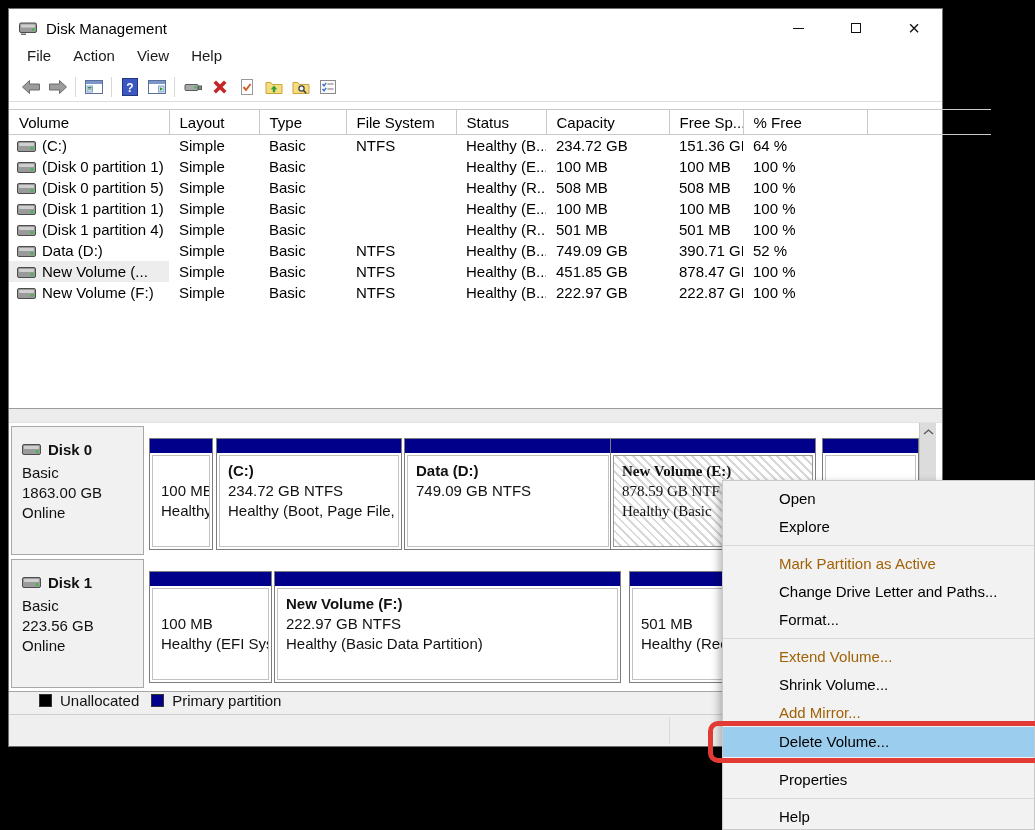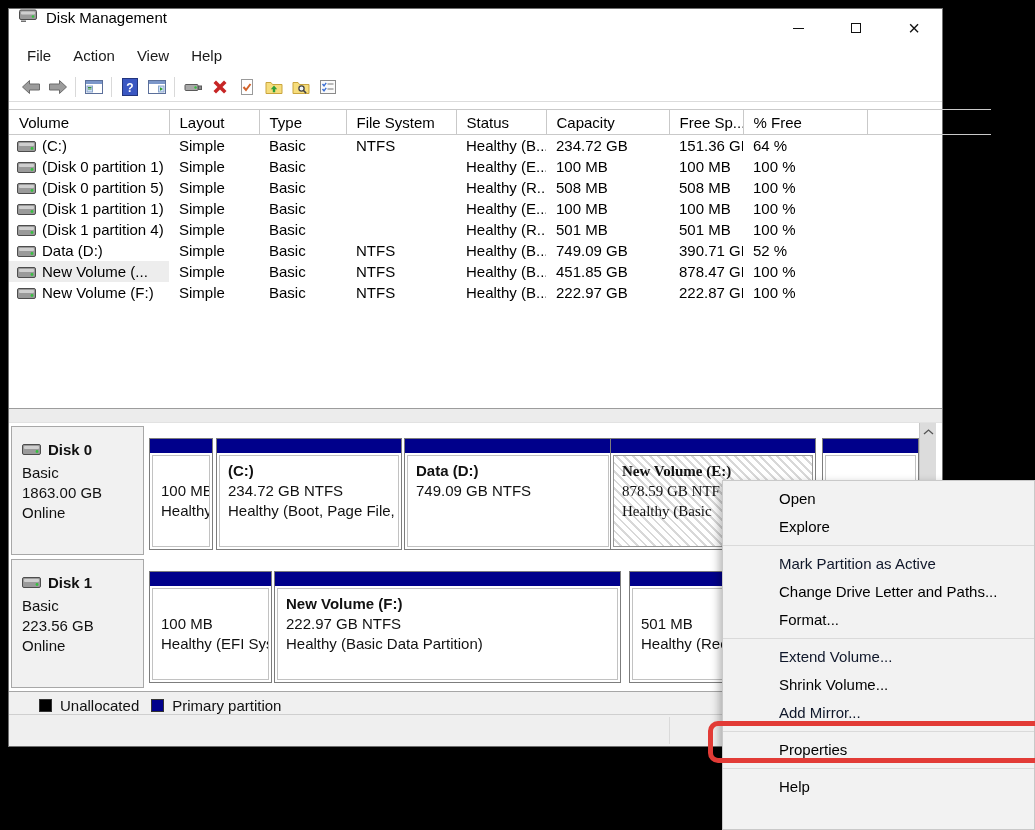--- a/index.html
+++ b/index.html
@@ -2,21 +2,21 @@
 <html><head>
 <meta charset="utf-8">
 <style>
   *{box-sizing:border-box;margin:0;padding:0}
   body{background:#000;font-family:"Liberation Sans",sans-serif}
   .canvas{position:relative;width:1035px;height:830px;background:#000;overflow:hidden;
           font-family:"Liberation Sans",sans-serif;color:#111}
   .window{position:absolute;left:8px;top:8px;width:935px;height:739px;background:#fff;
           border:1px solid #6f6f6f}
   
-  .titlebar{position:absolute;left:0;top:0;right:0;height:38px;background:#fff;display:flex;align-items:flex-start}
+  .titlebar{position:absolute;left:0;top:0;right:0;height:38px;background:#fff;display:flex;align-items:center}
   .title-icon{margin-left:10px;display:flex}
   .title-text{margin-left:9px;font-size:15px;color:#000}
   .caption-btn{position:absolute;top:4px;width:34px;height:30px;display:flex;align-items:center;justify-content:center;cursor:default}
   .btn-min{left:772px}.btn-max{left:830px}.btn-close{left:888px}
   .glyph-min{width:11px;height:1px;background:#111;display:block}
   .glyph-max{width:10px;height:10px;border:1px solid #111;display:block}
   .glyph-close{font-size:20px;line-height:20px;color:#111}
   
   .menubar{position:absolute;top:38px;left:0;right:0;height:26px;display:flex;align-items:flex-start;font-size:15px;color:#1a1a1a}
   .menu-label{padding:0 11px}
@@ -53,31 +53,31 @@
                border:1px solid #c2c2c2;padding:5px 0 0 8px;font-size:15px;line-height:20px;
                white-space:nowrap;overflow:hidden}
   .part.selected .pbody{background:repeating-linear-gradient(45deg,#ffffff 0 4px,#d8d8d8 4px 6px);
                border-color:#979797}
   .part .pname{font-weight:700;min-height:20px}
   .part .pline{min-height:20px}
   .vscroll{position:absolute;left:910px;top:0;width:17px;height:268px;background:#dcdcdc;border-left:1px solid #c6c6c6}
   .vscroll .arrow{height:17px;display:flex;align-items:center;justify-content:center}
   
   .legendbar{position:absolute;top:682px;left:0;right:0;height:23px;background:#f0f0f0;
-             border-top:1px solid #a6a6a6;display:flex;align-items:flex-end;font-size:15px}
+             border-top:1px solid #a6a6a6;display:flex;align-items:flex-start;font-size:15px}
   .legend-item{display:flex;align-items:center;margin-left:12px}
   .legend-item:first-child{margin-left:30px}
   .swatch{width:13px;height:13px;margin-right:8px;border:1px solid #333}
   .statusstrip{position:absolute;top:705px;left:0;right:0;height:32px;background:#efefef;border-top:1px solid #cfcfcf}
   .status-divider{position:absolute;left:660px;top:2px;bottom:2px;width:1px;background:#dadada}
   
   .context-menu{position:absolute;left:722px;top:480px;width:313px;height:350px;background:#f2f2f2;
                 border:1px solid #c9c9c9;box-shadow:-3px 3px 8px rgba(0,0,0,.28);z-index:50;padding-top:4px}
   .menu-item{height:28px;line-height:28px;padding-left:56px;font-size:15px;color:#000000;white-space:nowrap}
-  .menu-item.disabled{color:#0f172a}
+  .menu-item.disabled{color:#a16207}
   .menu-item.highlighted{height:30px;line-height:30px;background:#9bcdef}
   .menu-sep{height:1px;background:#dadada;margin:4px 0}
   
   .red-annotation{position:absolute;left:708px;top:721px;width:340px;height:42px;
                   border:5px solid #e23b36;border-radius:10px;z-index:60;pointer-events:none}
 </style>
 </head>
 <body>
 
 <div class="canvas">
@@ -457,19 +457,20 @@
       <div class="menu-item">Open</div>
       <div class="menu-item">Explore</div>
       <div class="menu-sep"></div>
       <div class="menu-item disabled">Mark Partition as Active</div>
       <div class="menu-item">Change Drive Letter and Paths...</div>
       <div class="menu-item">Format...</div>
       <div class="menu-sep"></div>
       <div class="menu-item disabled">Extend Volume...</div>
       <div class="menu-item">Shrink Volume...</div>
       <div class="menu-item disabled">Add Mirror...</div>
+      <div class="menu-item highlighted">Delete Volume...</div>
       <div class="menu-sep"></div>
       <div class="menu-item">Properties</div>
       <div class="menu-sep"></div>
       <div class="menu-item">Help</div>
     </div>
   <div class="red-annotation"></div>
 </div>
 
 </body></html>

